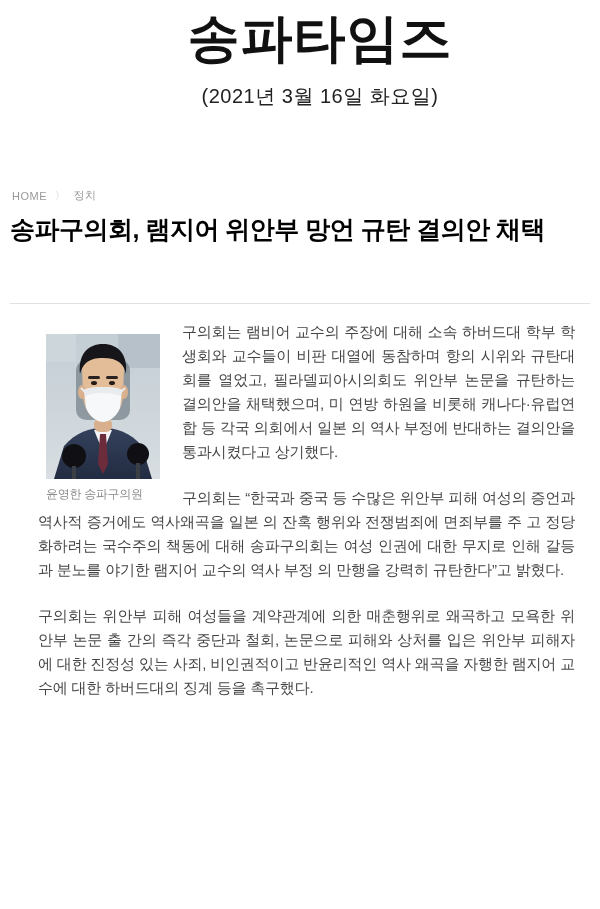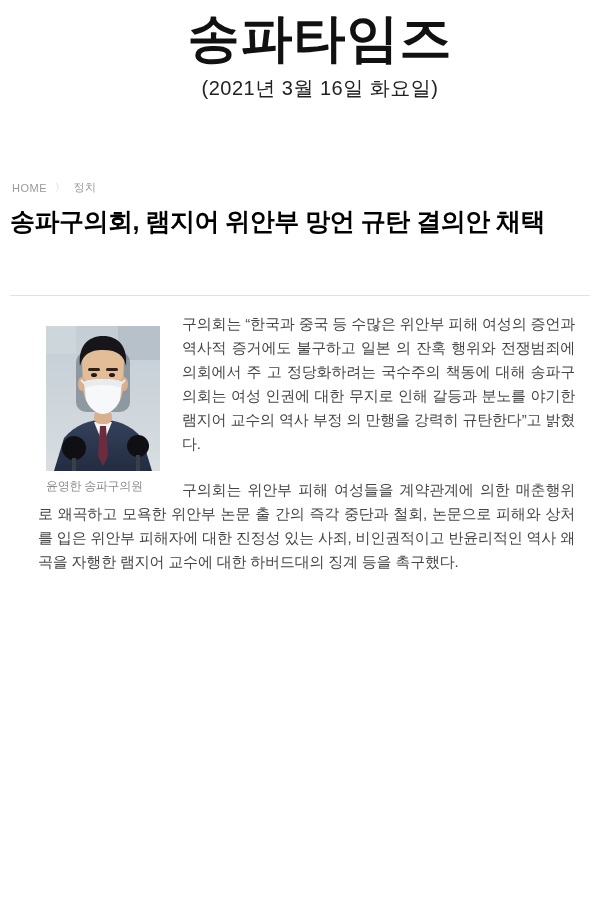--- a/index.html
+++ b/index.html
@@ -17,21 +17,21 @@
   
   .masthead { text-align: center; padding-top: 10px; padding-left: 40px; }
   .masthead-title {
     font-size: 52px;
     font-weight: 800;
     color: #111;
     letter-spacing: 1px;
     line-height: 1.1;
   }
   .masthead-date {
-    margin-top: 8px;
+    margin-top: 16px;
     font-size: 20px;
     font-weight: 500;
     color: #222;
     letter-spacing: 0.5px;
   }
 
   
   .breadcrumb {
     margin: 78px 0 0 12px;
     font-size: 11px;
@@ -164,17 +164,18 @@
 
           <circle cx="28" cy="122" r="12" fill="#101014"></circle>
           <circle cx="92" cy="120" r="11" fill="#101014"></circle>
           <rect x="26" y="132" width="4" height="13" fill="#3a3f45"></rect>
           <rect x="90" y="129" width="4" height="16" fill="#3a3f45"></rect>
         </svg>
       </span>
       <figcaption>윤영한 송파구의원</figcaption>
     </figure>
 
-    <p>구의회는 “한국과 중국 등 수많은 위안부 피해 여성의 증언과 역사적 증거에도 불구하고 일본 의 잔혹 행위와 전쟁범죄에 의회에서 주 고 정당화하려는 국수주의 책동에 대해 송파구의회는 여성 인권에 대한 무지로 인해 갈등과 분노를 야기한 램지어 교수의 역사 부정 의 만행을 강력히 규탄한다”고 밝혔다.</p>
+    <p>구의회는 램비어 교수의 주장에 대해 소속 하버드대 학부 학생회와 교수들이 비판 대열에 동참하며 항의 시위와 규탄대회를 열었고, 필라델피아시의회도 위안부 논문을 규탄하는 결의안을 채택했으며, 미 연방 하원을 비롯해 캐나다·유럽연합 등 각국 의회에서 일본 의 역사 부정에 반대하는 결의안을 통과시켰다고 상기했다.</p>
+    <p>구의회는 “한국과 중국 등 수많은 위안부 피해 여성의 증언과 역사적 증거에도 역사왜곡을 일본 의 잔혹 행위와 전쟁범죄에 면죄부를 주 고 정당화하려는 국수주의 책동에 대해 송파구의회는 여성 인권에 대한 무지로 인해 갈등과 분노를 야기한 램지어 교수의 역사 부정 의 만행을 강력히 규탄한다”고 밝혔다.</p>
     <p>구의회는 위안부 피해 여성들을 계약관계에 의한 매춘행위로 왜곡하고 모욕한 위안부 논문 출 간의 즉각 중단과 철회, 논문으로 피해와 상처를 입은 위안부 피해자에 대한 진정성 있는 사죄, 비인권적이고 반윤리적인 역사 왜곡을 자행한 램지어 교수에 대한 하버드대의 징계 등을 촉구했다.</p>
   </div>
 
 </div>
 
 </body></html>

